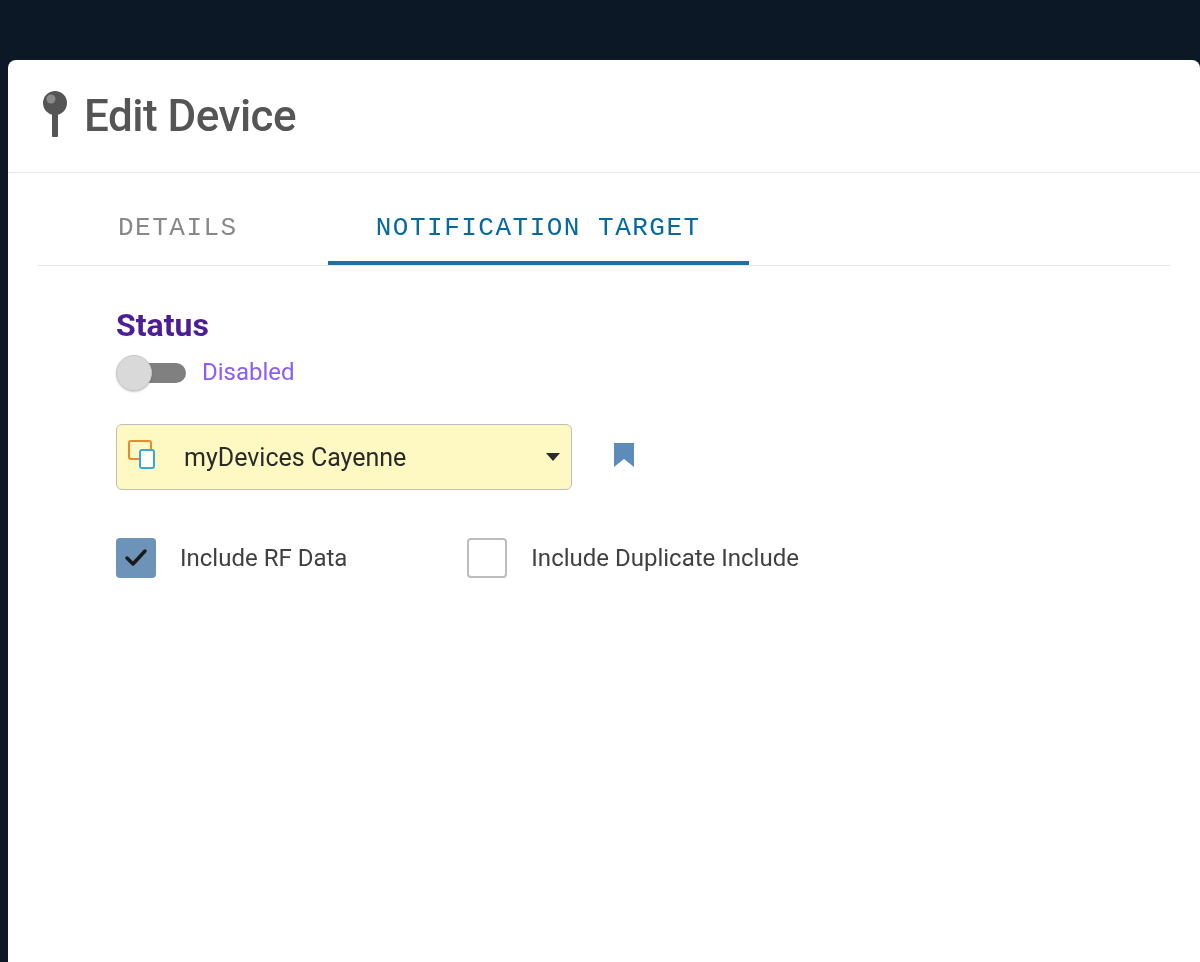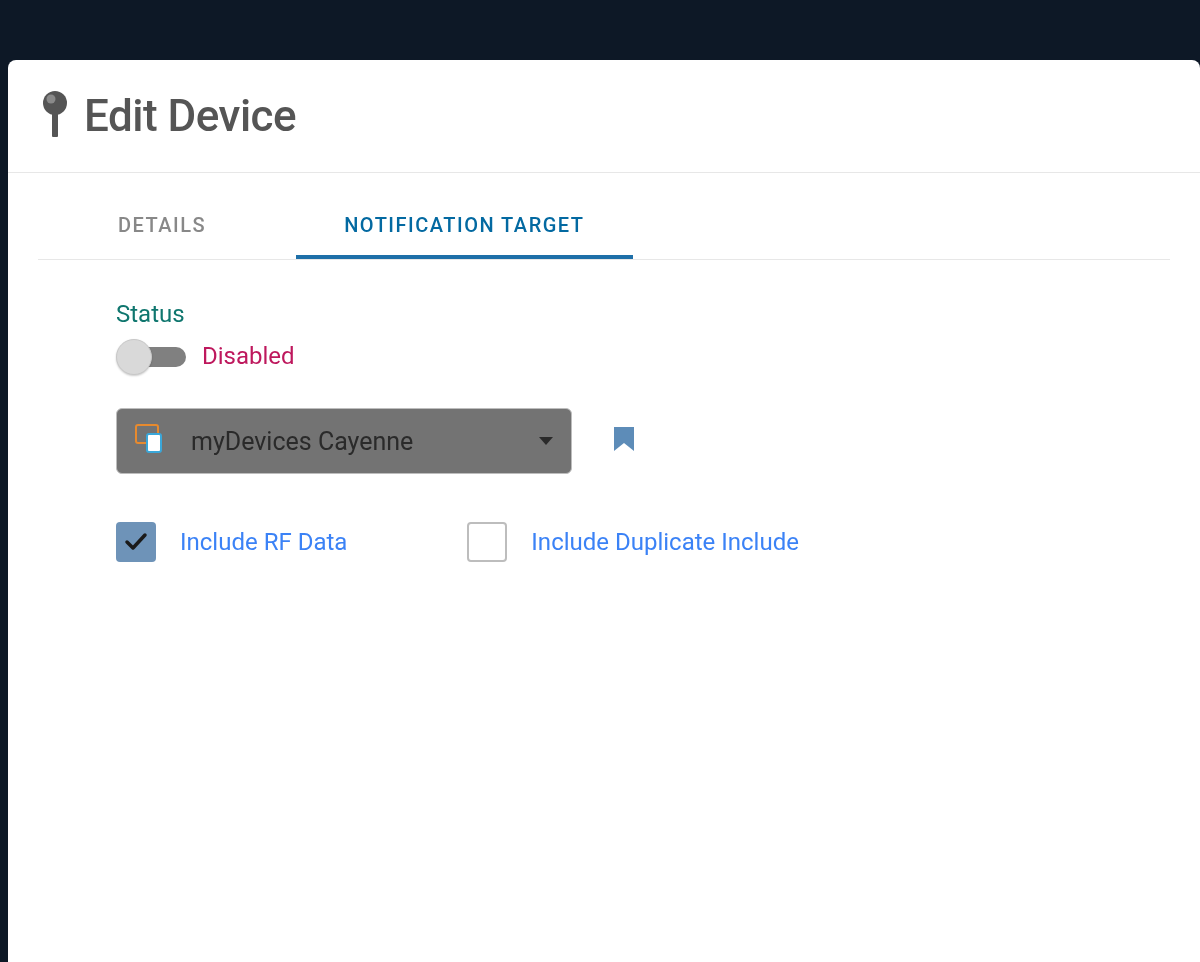--- a/index.html
+++ b/index.html
@@ -41,40 +41,42 @@
   }
   .tabs {
     display: flex;
     gap: 90px;
     padding: 0 0 0 80px;
     margin: 0 30px;
     border-bottom: 1px solid #e7e7e7;
   }
   .tab {
     padding: 40px 0 18px 0;
-    font-size: 20px;
+    font-size: 26px;
     font-weight: 500;
     color: #888888;
     letter-spacing: 1.5px;
     cursor: pointer;
     border-bottom: 4px solid transparent;
+    font-family: Liberation Mono, monospace;
   }
   .tab.active {
     color: #0369a1;
     border-bottom: 4px solid #1e6fa8;
     padding-left: 48px;
     padding-right: 48px;
   }
   .form-area {
     padding: 40px 0 0 108px;
   }
   .field-label {
-    font-size: 24px;
-    color: #0f766e;
+    font-size: 32px;
+    color: #4c1d95;
     margin-bottom: 14px;
+    font-weight: bold;
   }
   .toggle-row {
     display: flex;
     align-items: center;
     gap: 16px;
     margin-bottom: 38px;
   }
   .toggle {
     position: relative;
     width: 70px;
@@ -96,39 +98,39 @@
     left: 0;
     width: 36px;
     height: 36px;
     background: #d9d9d9;
     border-radius: 50%;
     border: 1px solid #c8c8c8;
     box-shadow: 0 1px 2px rgba(0,0,0,0.2);
   }
   .toggle-label {
     font-size: 24px;
-    color: #be185d;
+    color: #8b5cf6;
   }
   .select-row {
     display: flex;
     align-items: center;
     gap: 40px;
     margin-bottom: 48px;
   }
   .select-box {
     width: 456px;
     height: 66px;
     border: 1px solid #bdbdbd;
     border-radius: 6px;
     display: flex;
     align-items: center;
-    padding: 0 18px;
+    padding: 0 11px;
     cursor: pointer;
     position: relative;
-    background: #737373;
+    background: #fef9c3;
   }
   .select-icon {
     margin-right: 22px;
     flex-shrink: 0;
   }
   .select-value {
     font-size: 25px;
     color: #2a2a2a;
     flex: 1;
   }
@@ -162,21 +164,21 @@
   }
   .checkbox-box.checked {
     background: #6e93b8;
   }
   .checkbox-box.unchecked {
     background: #fff;
     border: 2px solid #bdbdbd;
   }
   .checkbox-label {
     font-size: 24px;
-    color: #3b82f6;
+    color: #404040;
   }
 </style>
 </head>
 <body>
 
 <div class="panel">
 
   <div class="panel-header">
     <span class="pin-icon">
       <svg width="38" height="50" viewBox="0 0 38 50">

